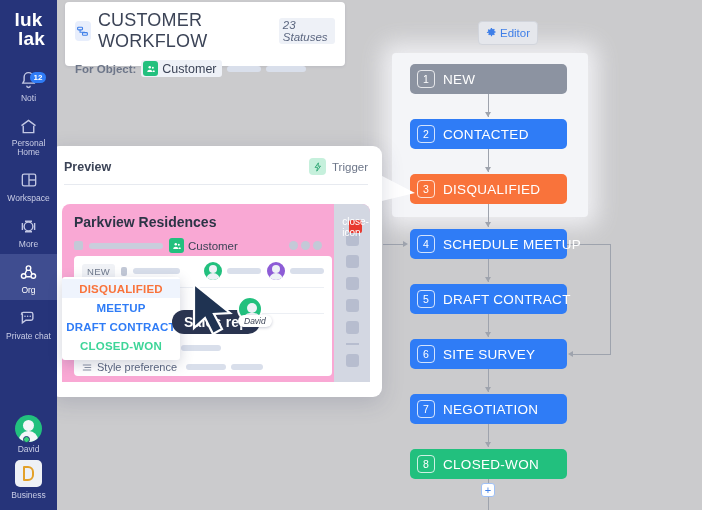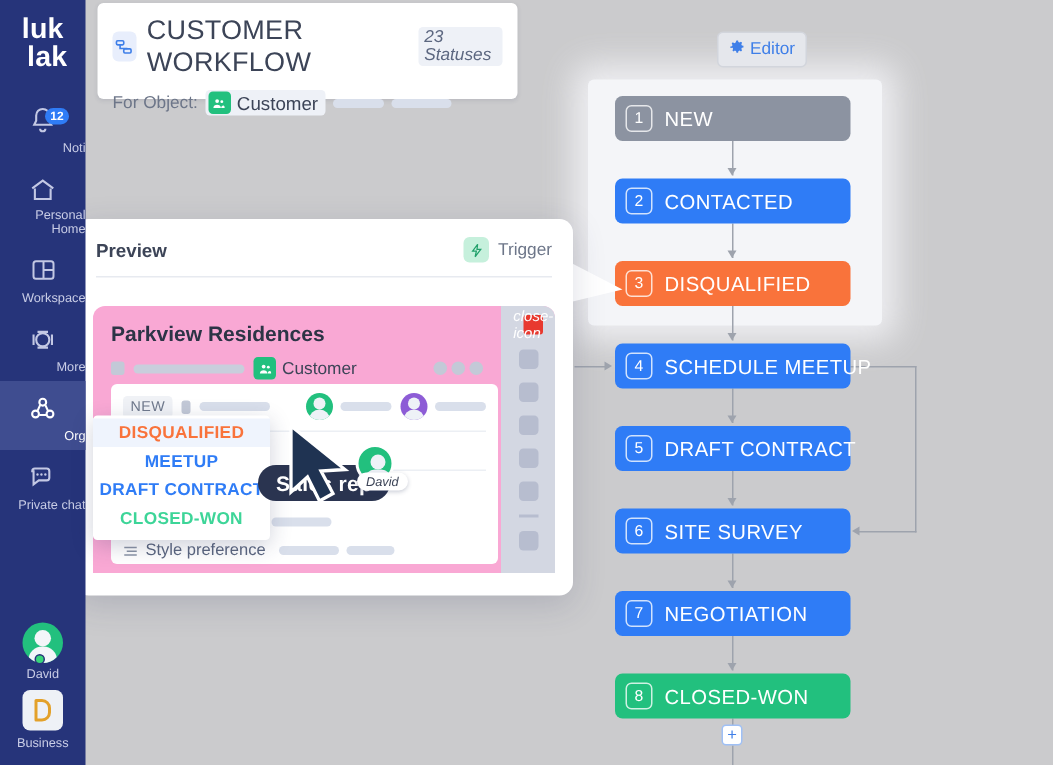--- a/index.html
+++ b/index.html
@@ -25,21 +25,21 @@
   
   .rail {
     position: absolute; left: 0; top: 0; width: 57px; height: 510px;
     background: #26347a; z-index: 30;
     display: flex; flex-direction: column; align-items: center;
   }
   .logo { margin-top: 10px; text-align: center; color: #fff;
     font-size: 19px; font-weight: bold; line-height: 19px; letter-spacing: .2px; }
   .logo .l2 { padding-left: 6px; }
   .rail-item {
-    width: 57px; padding: 7px 0 5px; text-align: right;
+    width: 57px; padding: 7px 0 5px; text-align: center;
     color: #c3c8e4; cursor: pointer; position: relative;
   }
   .rail-item.active { background: #3f4d90; }
   .rail-item .lbl { font-size: 8.5px; line-height: 10px; margin-top: 2px;
     color: #c9cde6; white-space: nowrap; overflow: hidden; }
   .rail-icon { height: 22px; display:flex; align-items:center; justify-content:center; }
   .noti-badge {
     position: absolute; left: 30px; top: 10px;
     background: #2f7cf6; color: #fff; font-size: 8px; font-weight: bold;
     border-radius: 6px; padding: 1px 3.5px; line-height: 9px;
@@ -76,21 +76,21 @@
   .hdr-icon {
     width: 20px; height: 20px; border-radius: 4px; background: #e8eefc;
     display: flex; align-items: center; justify-content: center;
   }
   .hdr-title { font-size: 18px; color: #3c4457; letter-spacing: .2px; }
   .hdr-badge {
     font-size: 11.5px; font-style: italic; color: #5c6780;
     background: #eef1f7; border-radius: 3px; padding: 1px 4px;
   }
   .hdr-row2 { display: flex; align-items: center; gap: 5px; margin-top: 8px; }
-  .hdr-forobj { font-size: 11.5px; color: #6d7689; }
+  .hdr-forobj { font-size: 11.5px; color: #6d7689; font-weight: bold; }
   .obj-chip {
     display: inline-flex; align-items: center; gap: 4px;
     background: #eef1f7; border-radius: 3px; padding: 1px 5px 1px 2px;
   }
   .obj-ico { width: 15px; height: 15px; border-radius: 3px; background: #22c07e;
     display:flex; align-items:center; justify-content:center; }
   .obj-name { font-size: 12.5px; color: #3c4457; }
   .ghost-bar { height: 6px; border-radius: 3px; background: #d9dfeb; }
 
   
@@ -180,23 +180,23 @@
     color: #5c6780; margin-top: 7px; }
 
   .rec-side {
     position: absolute; right: 0; top: 0; width: 36px; height: 178px;
     background: #d3d7e2; padding-top: 8px;
     display: flex; flex-direction: column; align-items: center; gap: 9px;
   }
   .side-sq { width: 13px; height: 13px; border-radius: 3px; background: #b7bdcf; }
   .side-line { width: 13px; height: 2px; background: #b7bdcf; }
   .close-x {
-    position: absolute; right: 8px; top: 6px; width: 13px; height: 13px;
+    position: absolute; right: 8px; top: 16px; width: 13px; height: 13px;
     background: #e8392f; color: #fff; border-radius: 2px; font-size: 10px;
-    display:flex; align-items:center; justify-content:center; cursor: pointer; z-index: 3; font-style: italic;
+    display:flex; align-items:center; justify-content:center; cursor: pointer; z-index: 3;
   }
 
   
   .dropdown {
     position: absolute; left: 62px; top: 277px; width: 118px; z-index: 40;
     background: #fff; border-radius: 3px;
     box-shadow: 0 4px 14px rgba(40,50,90,.22);
     padding: 2px 0 5px;
   }
   .dd-item { font-size: 11.5px; font-weight: bold; text-align: center;

